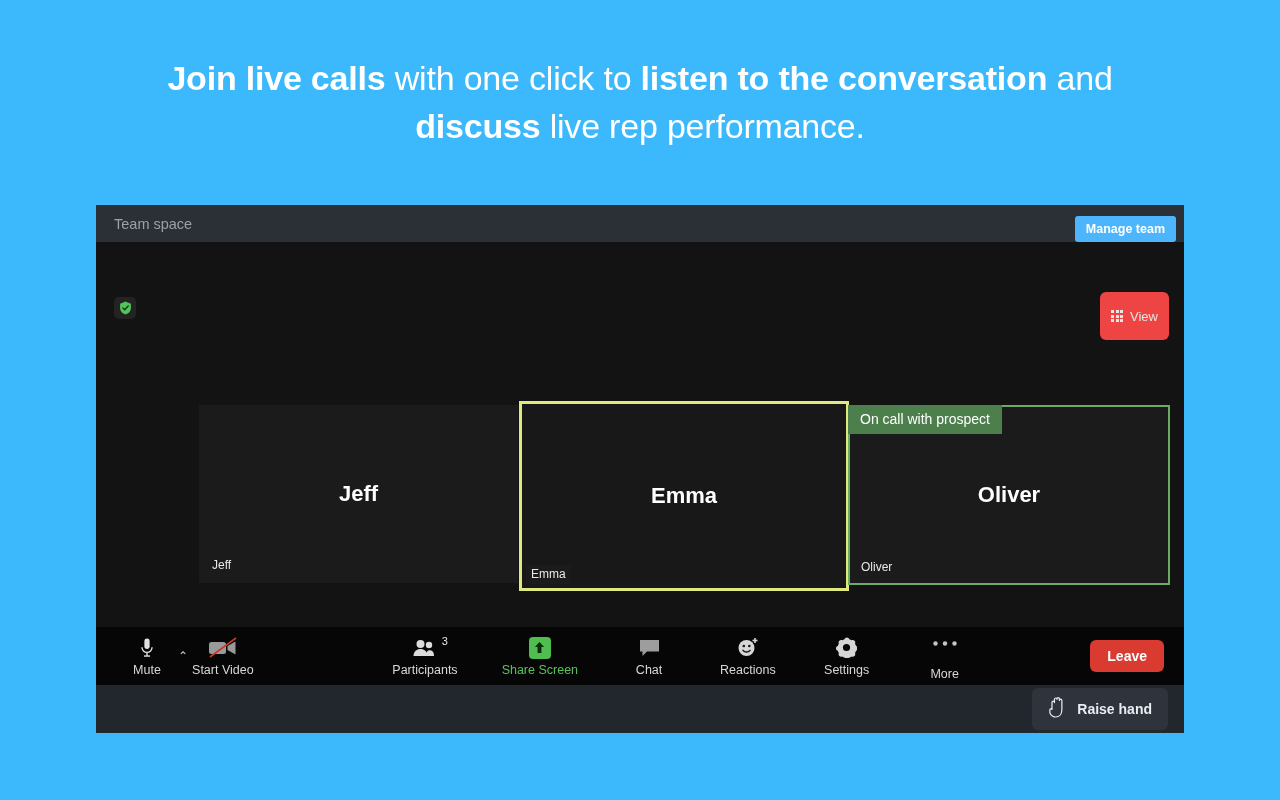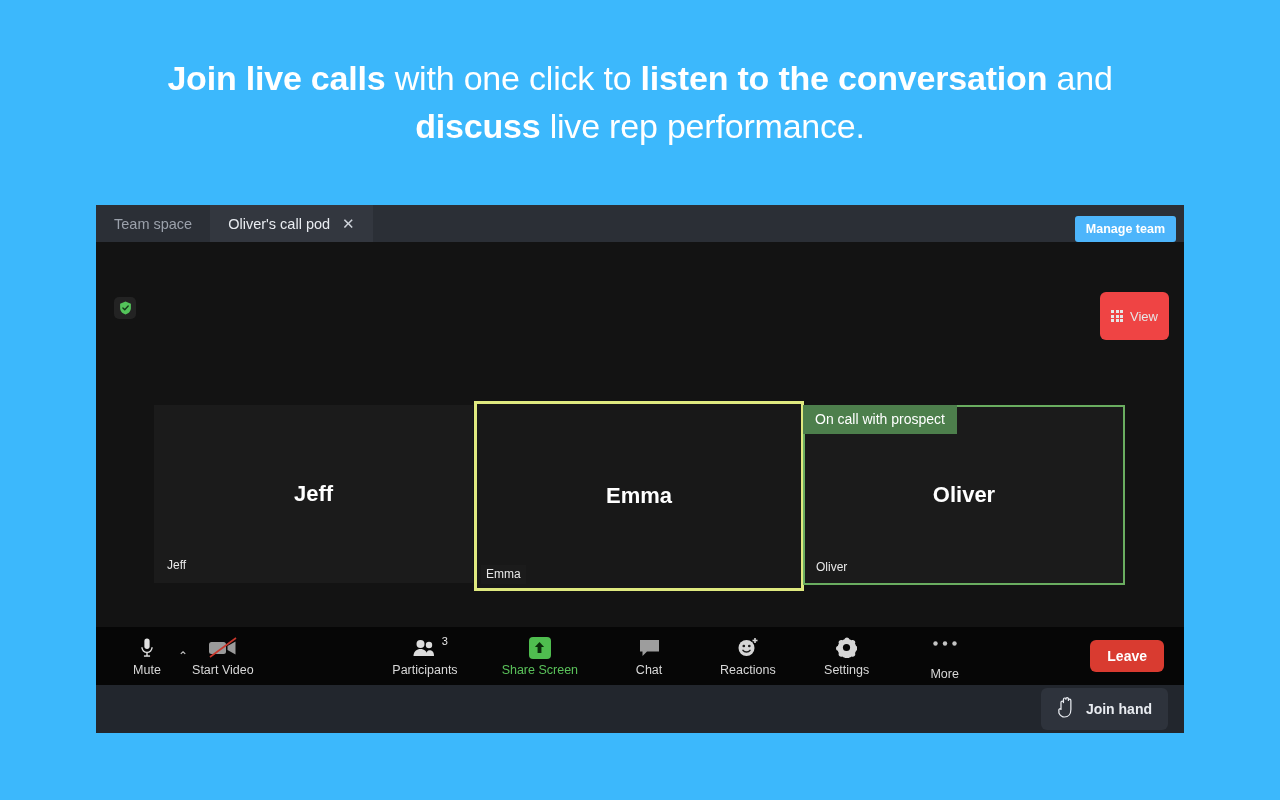--- a/index.html
+++ b/index.html
@@ -116,20 +116,21 @@
     gap: 1.5px;
   }
   .grid-icon i { background: #e6e6e6; display: block; width: 3px; height: 3px; }
 
   
   .tiles { position: absolute; left: 0; top: 0; width: 100%; height: 100%; }
   .tile {
     position: absolute;
     background: #1b1b1b;
     overflow: visible;
+    margin-left: 45px;
   }
   .tile .name-center {
     position: absolute;
     left: 0; right: 0; top: 50%;
     transform: translateY(-50%);
     text-align: center;
     color: #ffffff;
     font-size: 22px;
     font-weight: 700;
   }
@@ -259,24 +260,20 @@
 <div class="headline">
   <b>Join live calls</b><span> with one click to </span><b>listen to the conversation</b><span> and </span><b>discuss</b><span> live rep performance.</span>
 </div>
 
 <div class="window">
 
   <div class="titlebar">
     <div class="tab">
       <span>Team space</span>
     </div>
-    <div class="tab active">
-      <span>Oliver's call pod</span>
-      <span class="close-x">✕</span>
-    </div>
     <div class="titlebar-spacer"></div>
     <button class="manage-team">Manage team</button>
   </div>
 
   <div class="stage">
 
     <div class="shield-badge">
       <svg width="13" height="14" viewBox="0 0 24 26">
         <path d="M12 1 L22 5 V13 C22 19 17.5 23.5 12 25 C6.5 23.5 2 19 2 13 V5 Z" fill="#53c45a"></path>
         <path d="M7.2 12.8 L10.6 16.2 L17 9.4" fill="none" stroke="#14381a" stroke-width="2.6" stroke-linecap="round" stroke-linejoin="round"></path>
@@ -423,17 +420,17 @@
     </div>
   </div>
 
   <div class="bottombar">
     <button class="raise-hand">
       <span>
         <svg width="19" height="21" viewBox="0 0 20 22">
           <path d="M4.2 12.5 V5.8 c0-.8.6-1.4 1.3-1.4 .7 0 1.3.6 1.3 1.4 V2.4 c0-.8.6-1.4 1.3-1.4 .7 0 1.3.6 1.3 1.4 V2.1 c0-.8.6-1.4 1.3-1.4 .7 0 1.3.6 1.3 1.4 V3.6 c0-.8.6-1.4 1.3-1.4 .7 0 1.3.6 1.3 1.4 V13 c0 4.6-2.6 8-6.6 8 -3.2 0-4.6-1.6-6-4.3 L2 14.4 c-.4-.8 0-1.6.8-1.9 .6-.2 1.1 0 1.4.5z" fill="none" stroke="#e9ecf1" stroke-width="1.3" stroke-linejoin="round"></path>
         </svg>
       </span>
-      <span>Join hand</span>
+      <span>Raise hand</span>
     </button>
   </div>
 
 </div>
 
 </body></html>

